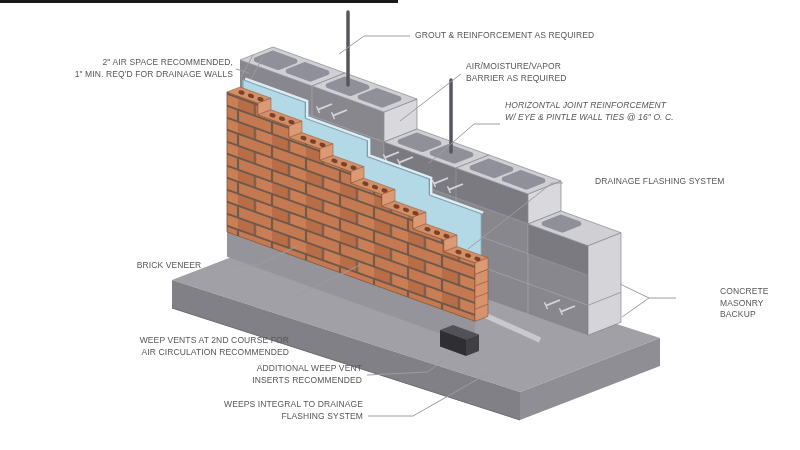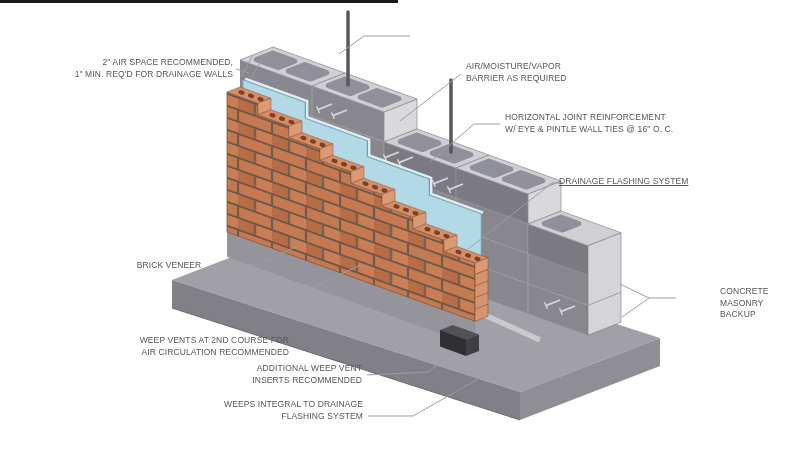--- a/index.html
+++ b/index.html
@@ -163,25 +163,26 @@
         <polyline fill="none" stroke="#9a9ea1" stroke-width="1" points="649.0,298.0 622.0,317.0"></polyline>
         <polyline fill="none" stroke="#9a9ea1" stroke-width="1" points="233.0,265.0 258.0,265.0 297.0,246.0"></polyline>
         <polyline fill="none" stroke="#9a9ea1" stroke-width="1" points="292.0,298.0 360.0,265.0"></polyline>
         <polyline fill="none" stroke="#9a9ea1" stroke-width="1" points="367.0,375.0 428.0,372.0 453.0,352.0"></polyline>
         <polyline fill="none" stroke="#9a9ea1" stroke-width="1" points="368.0,416.0 413.0,416.0 492.0,371.0"></polyline>
       </g>
     </svg>
 
   <div class="lbl r" style="left:40px;top:57px;width:193px;">2" AIR SPACE RECOMMENDED,
 1" MIN. REQ'D FOR DRAINAGE WALLS</div>
+  <div class="lbl" style="left:415px;top:30px;">GROUT &amp; REINFORCEMENT AS REQUIRED</div>
   <div class="lbl" style="left:466px;top:61px;">AIR/MOISTURE/VAPOR
 BARRIER AS REQUIRED</div>
-  <div class="lbl" style="left:505px;top:112px;">HORIZONTAL JOINT REINFORCEMENT
+  <div class="lbl" style="left:505px;top:100px;font-style:italic;">HORIZONTAL JOINT REINFORCEMENT
 W/ EYE &amp; PINTLE WALL TIES @ 16" O. C.</div>
-  <div class="lbl" style="left:559px;top:176px;text-decoration:underline;">DRAINAGE FLASHING SYSTEM</div>
+  <div class="lbl" style="left:595px;top:176px;">DRAINAGE FLASHING SYSTEM</div>
   <div class="lbl" style="left:681px;top:286px;margin-left:39px;">CONCRETE MASONRY
 BACKUP</div>
   <div class="lbl r" style="left:109px;top:260px;width:120px;text-align:center;">BRICK VENEER</div>
   <div class="lbl r" style="left:109px;top:291px;width:180px;margin-top:44px;">WEEP VENTS AT 2ND COURSE FOR
 AIR CIRCULATION RECOMMENDED</div>
   <div class="lbl r" style="left:222px;top:363px;width:140px;">ADDITIONAL WEEP VENT
 INSERTS RECOMMENDED</div>
   <div class="lbl r" style="left:213px;top:399px;width:150px;">WEEPS INTEGRAL TO DRAINAGE
 FLASHING SYSTEM</div>
 </div>

